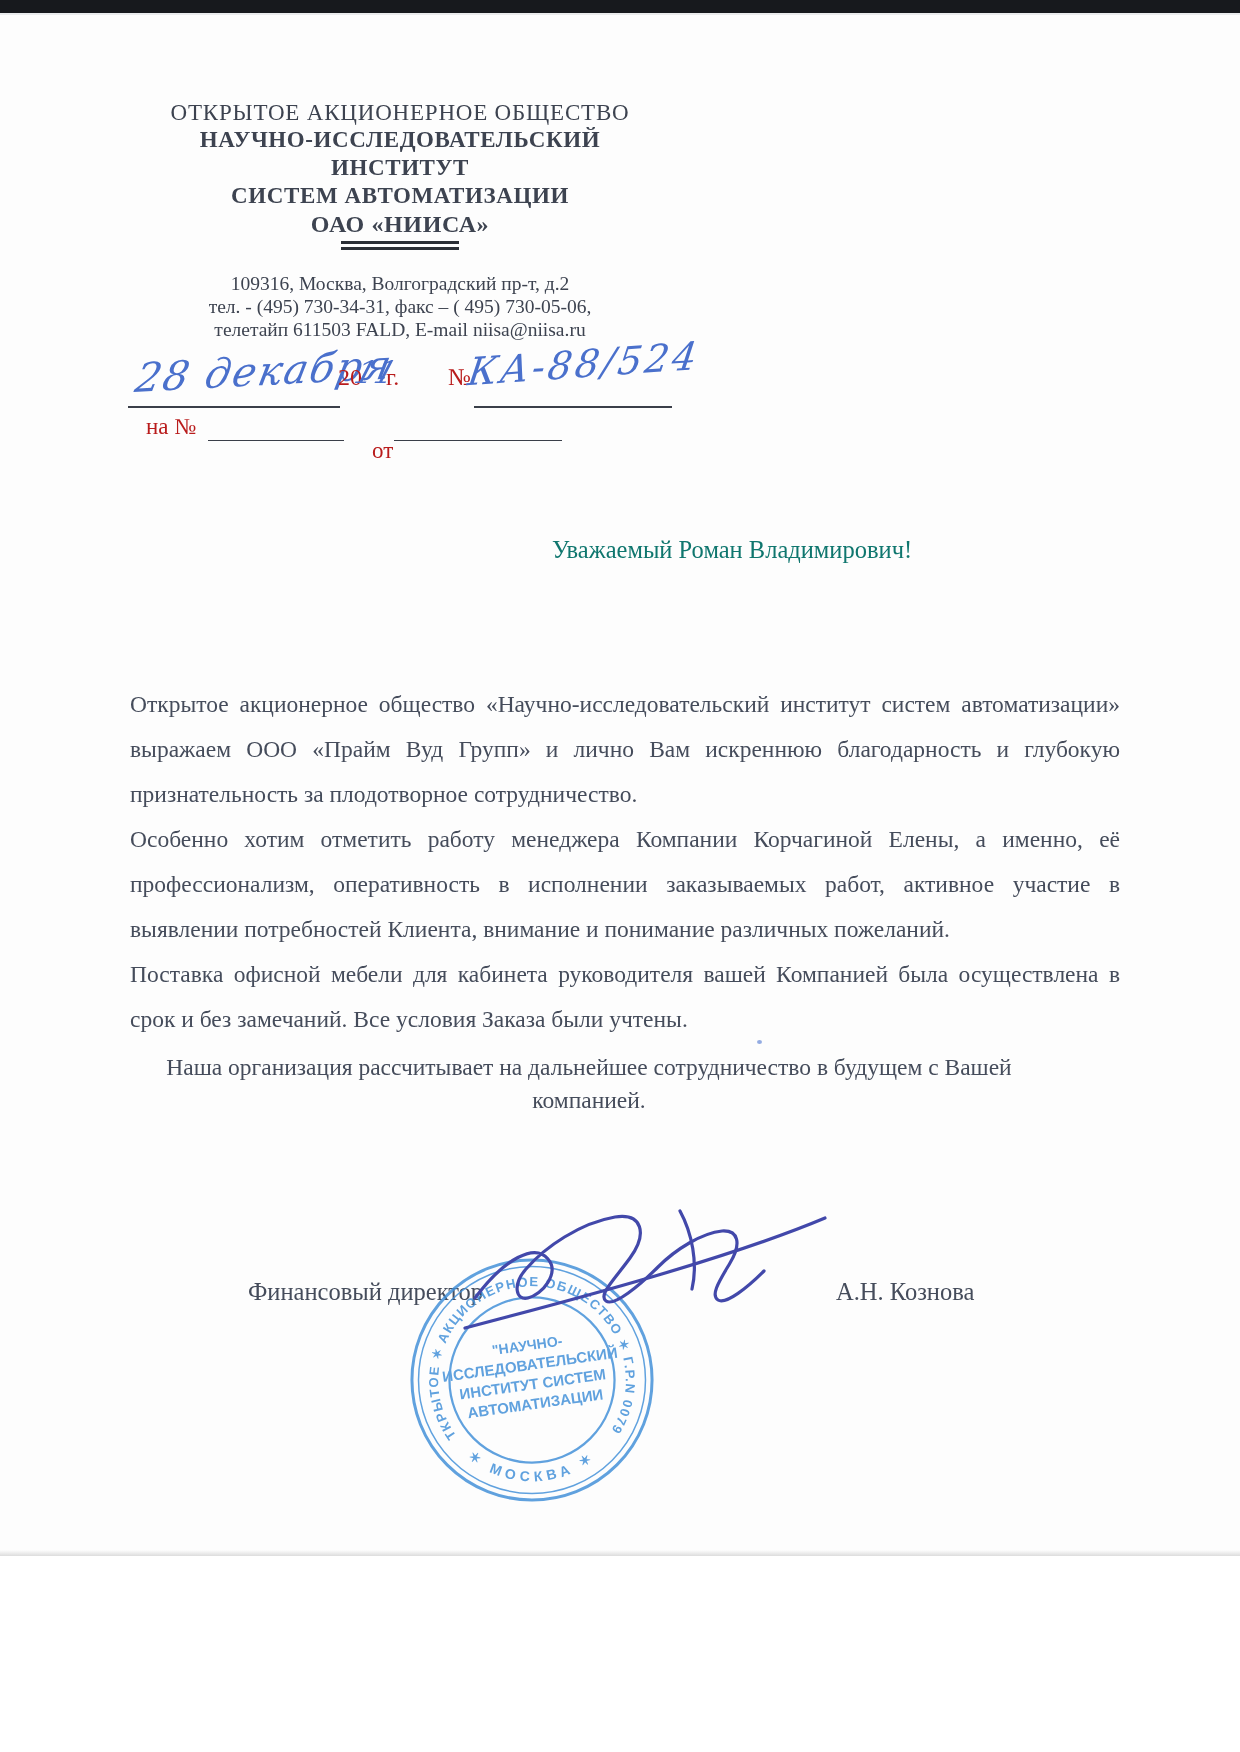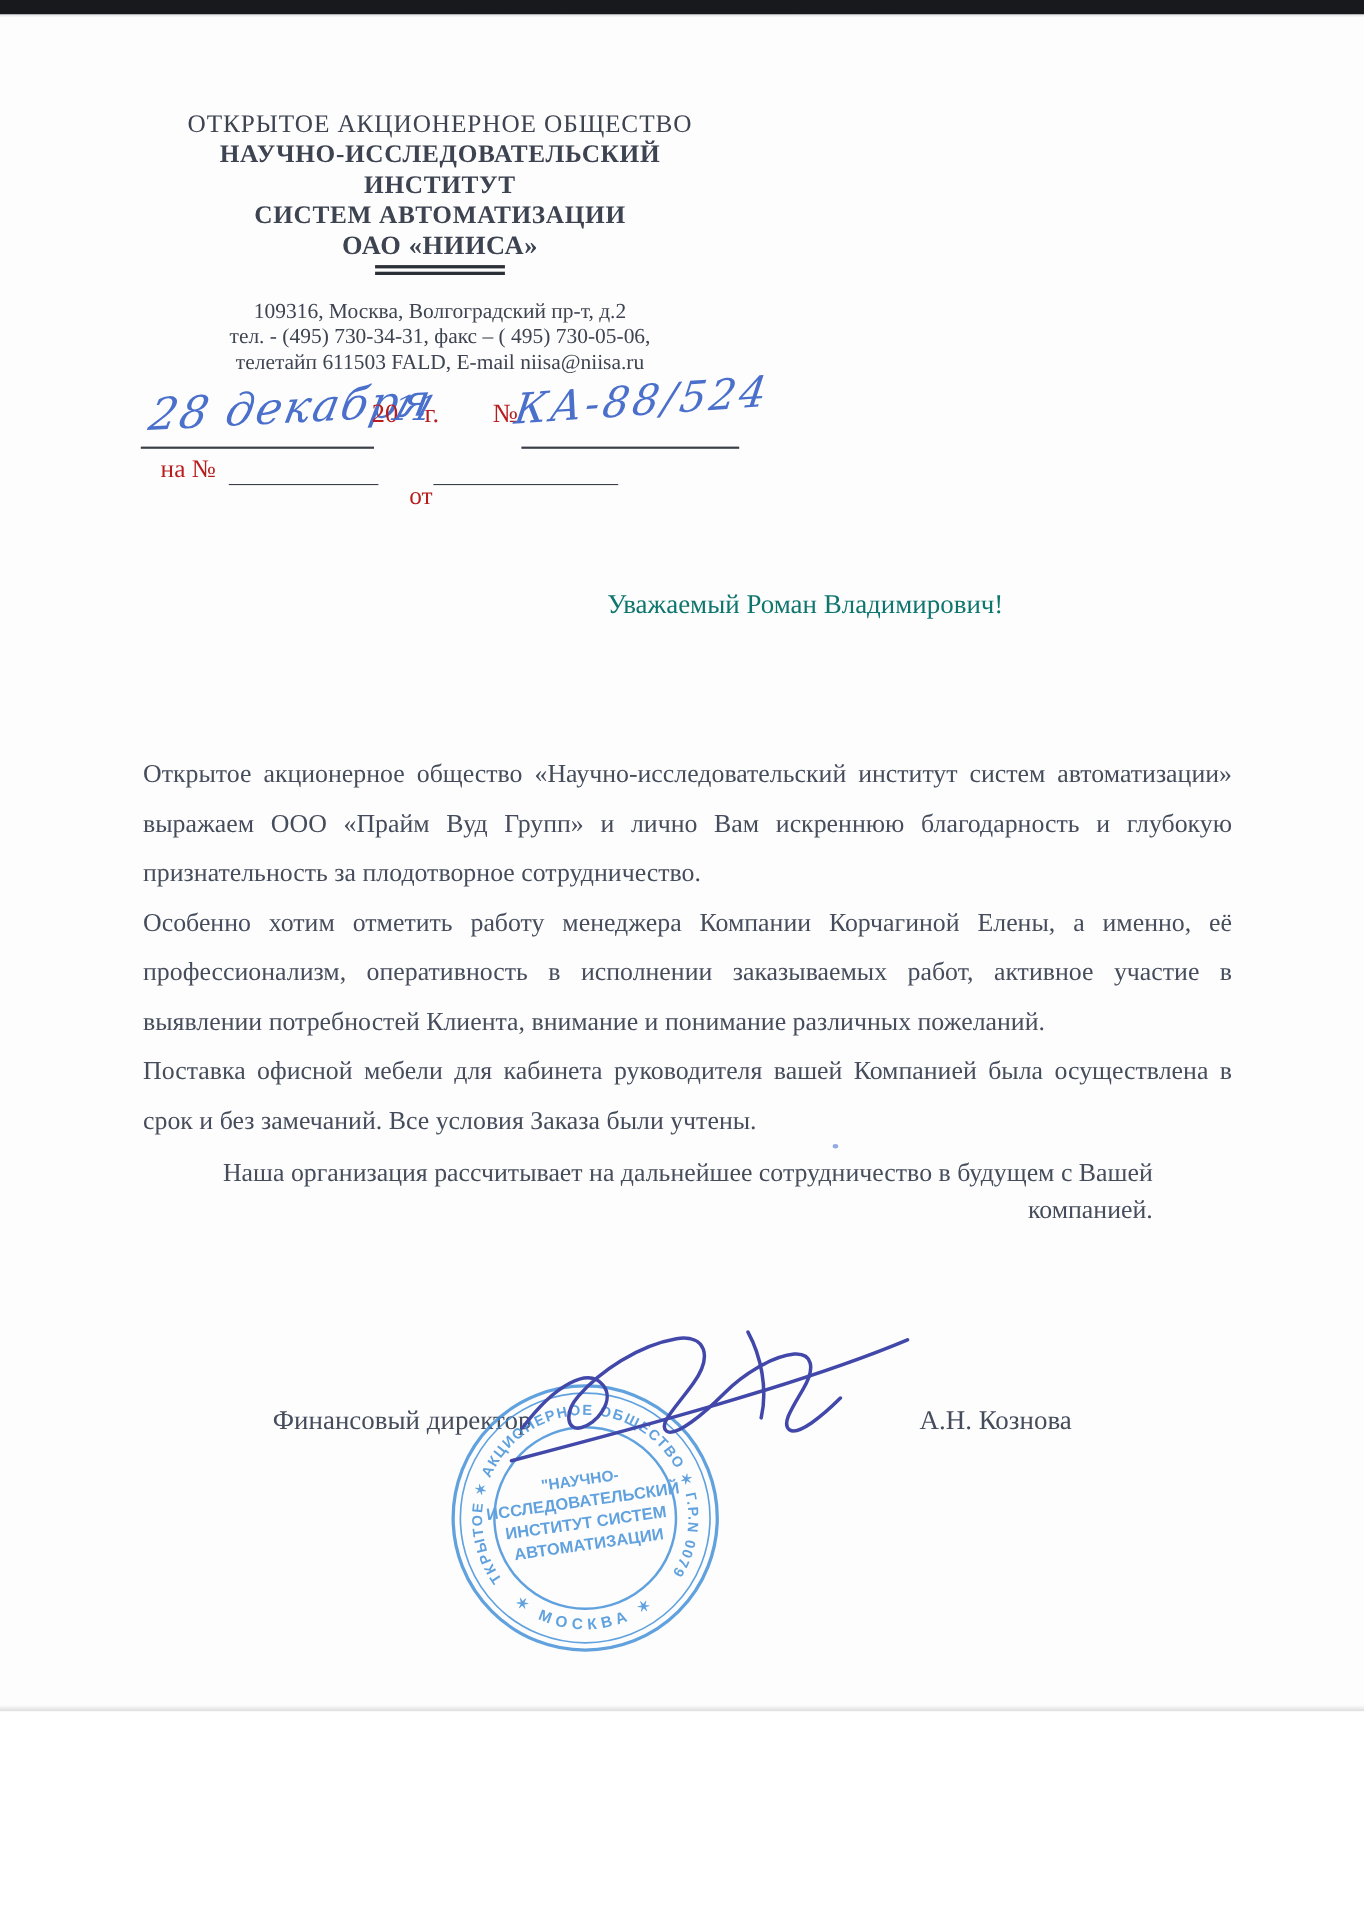--- a/index.html
+++ b/index.html
@@ -59,21 +59,21 @@
     font-size:24.5px;color:#0f766e;white-space:nowrap;
   }
   
   .body-text{
     position:absolute;left:130px;top:682px;width:990px;
     font-size:23.5px;line-height:45px;
     text-align:justify;
   }
   .body-text p{margin:0;}
   .body-text p.para-last{
-    text-align:right;line-height:33px;max-width:918px;margin-top:9px;
+    text-align:center;line-height:33px;max-width:918px;margin-top:9px;
   }
   
   .sig-title{position:absolute;left:248px;top:1278px;font-size:24.5px;white-space:nowrap;}
   .sig-name{position:absolute;left:836px;top:1278px;font-size:24.5px;white-space:nowrap;text-align:center;}
   .stamp-svg{position:absolute;left:396px;top:1244px;opacity:.82;}
   .stamp-svg text{font-family:"Liberation Sans", sans-serif;font-weight:bold;}
   .signature-svg{position:absolute;left:430px;top:1200px;}
   
   .executor{position:absolute;left:133px;top:1552px;font-size:22.5px;line-height:29.5px;color:#454c5b;margin-top:10px;}
 </style>

